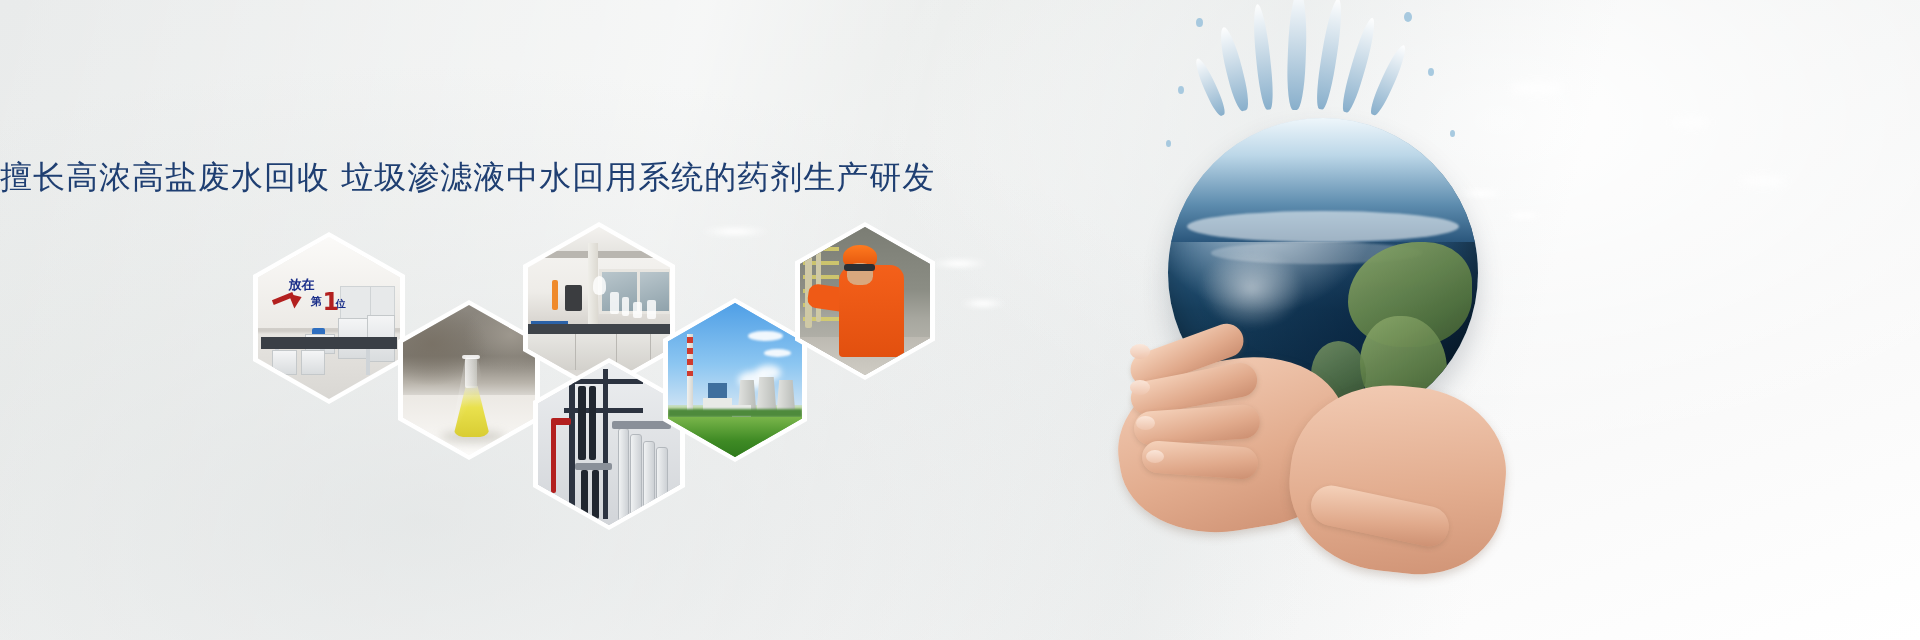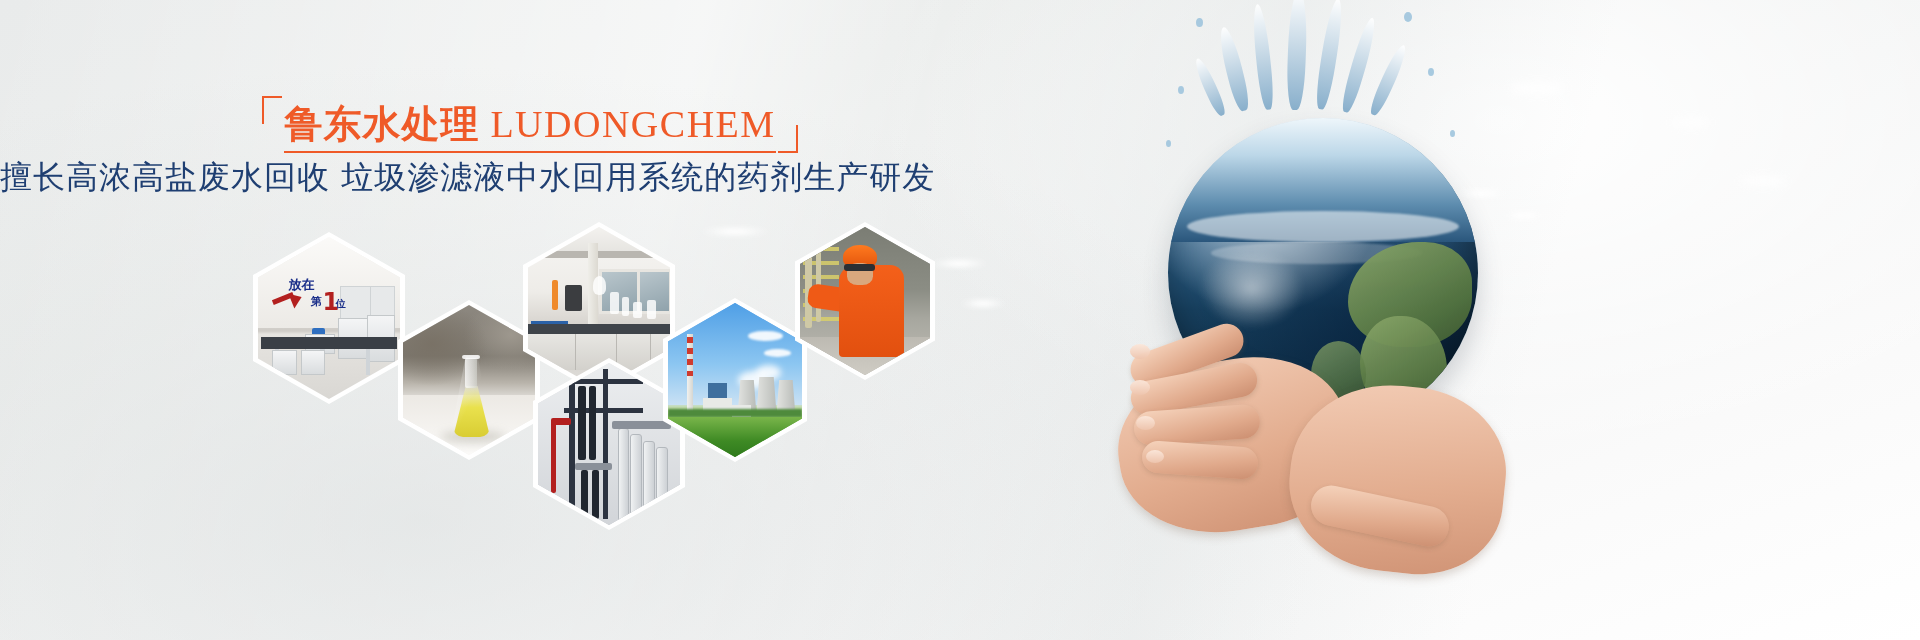--- a/index.html
+++ b/index.html
@@ -183,28 +183,20 @@
 
   <div class="cloudband" style="left:700px;top:228px;width:70px;"></div>
   <div class="cloudband" style="left:930px;top:260px;width:58px;"></div>
   <div class="cloudband" style="left:960px;top:300px;width:46px;"></div>
   <div class="cloudband" style="left:1455px;top:190px;width:52px;"></div>
   <div class="cloudband" style="left:1504px;top:212px;width:40px;"></div>
   <div class="cloud" style="left:1510px;top:82px;width:56px;height:12px;"></div>
   <div class="cloud" style="left:1740px;top:176px;width:46px;height:10px;"></div>
   <div class="cloud" style="left:1672px;top:118px;width:38px;height:9px;"></div>
 
-  <div class="title-wrap">
-    <div class="title-box">
-      <span class="br tl"></span>
-      <span class="br br2"></span>
-      <div class="title-text"><span>鲁东水处理</span><span class="en"> <span>LUDONGCHEM</span></span></div>
-      <span class="title-rule"></span>
-    </div>
-  </div>
 
   <div class="subtitle">擅长高浓高盐废水回收  垃圾渗滤液中水回用系统的药剂生产研发</div>
 
   <div class="hexes">
 
     <div class="hex" style="left:253px;top:232px;width:152px;height:172px;">
       <div class="pad"></div>
       <div class="inner">
         <div class="scene s-lab1">
           <div class="ceil"></div>

